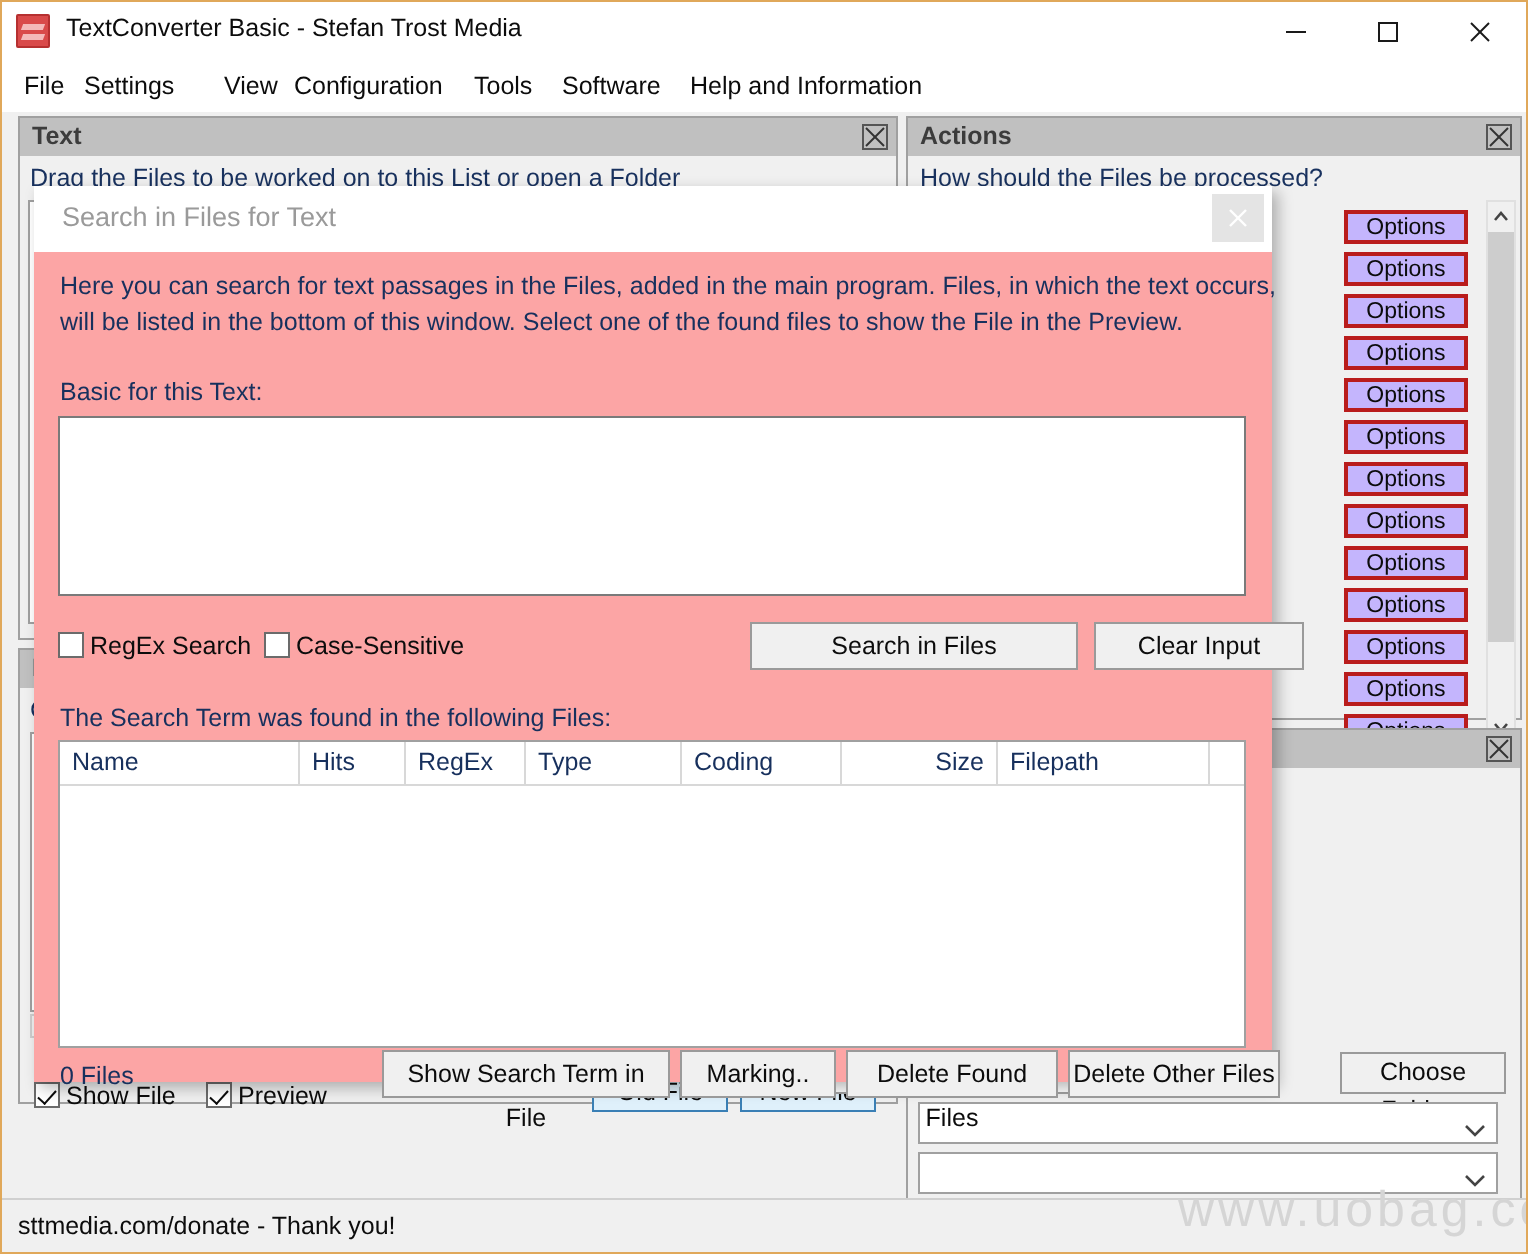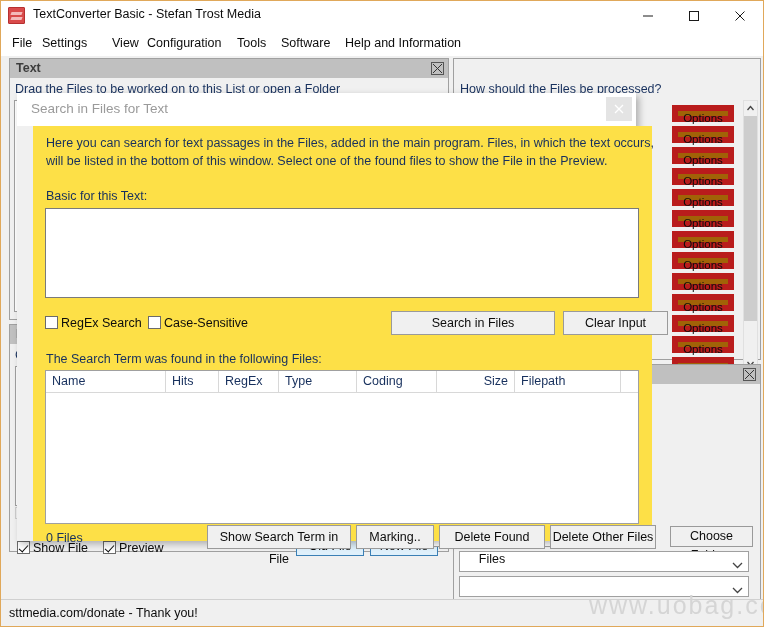--- a/index.html
+++ b/index.html
@@ -113,21 +113,21 @@
     background:#dff0fb;border:1px solid #3a7fb5;box-sizing:border-box;
     font-size:12.5px;color:#0c0c0c;text-align:center;line-height:18px;cursor:default;
   }
   #btn-oldfile{left:286px;}
   #btn-newfile{left:360px;}
 
   
   #actions-panel{left:452px;top:2px;width:308px;height:302px;}
   .opt-btn{
     position:absolute;width:62px;height:17px;
-    background:#a16207;border:6px solid #b91c1c;box-sizing:border-box;
+    background:#c4b5fd;border:2px solid #b91c1c;box-sizing:border-box;
     font-size:11.5px;color:#0c0c0c;text-align:center;line-height:15px;cursor:default;
   }
   #actions-scroll{
     position:absolute;right:2px;top:22px;width:15px;height:272px;
     background:#f0f0f0;border:1px solid #e0e0e0;box-sizing:border-box;
   }
   #actions-scroll .sbtn{position:absolute;left:0;width:13px;height:15px;background:#f0f0f0;}
   #actions-scroll .up{top:0;}
   #actions-scroll .down{bottom:0;}
   #actions-scroll .sthumb{position:absolute;left:0;top:15px;width:13px;height:205px;background:#cdcdcd;}
@@ -182,21 +182,21 @@
   }
   #dialog-title{
     position:absolute;left:14px;top:8px;font-size:13.5px;color:#9a9a9a;white-space:nowrap;
   }
   #dialog-close{
     position:absolute;right:4px;top:4px;width:26px;height:24px;
     background:#e4e4e4;cursor:default;
   }
   #dialog-close svg{position:absolute;left:50%;top:50%;transform:translate(-50%,-50%);}
   #dialog-body{
-    position:absolute;left:16px;top:33px;width:619px;height:415px;background:#fde047;
+    position:absolute;left:0;top:33px;width:619px;height:415px;background:#fca5a5;
   }
   .dlg-text{position:absolute;font-size:12.5px;color:#17305d;white-space:nowrap;}
   #dlg-desc1{left:13px;top:10px;}
   #dlg-desc2{left:13px;top:28px;}
   #dlg-label-search{left:13px;top:63px;}
   #dlg-textarea{
     position:absolute;left:12px;top:82px;width:594px;height:90px;
     background:#ffffff;border:1px solid #7a7a7a;box-sizing:border-box;
   }
   #dlg-ck-regex{position:absolute;left:12px;top:190px;}
@@ -322,20 +322,29 @@
         <div class="ckrow" style="left:93px;">
           <span class="cb"><span class="box checked"></span><span class="lab">Preview</span></span>
         </div>
 
         <div class="filebtn" id="btn-oldfile">Old File</div>
         <div class="filebtn" id="btn-newfile">New File</div>
       </div>
     </div>
 
     <div class="panel" id="actions-panel">
+      <div class="panel-head">
+        <div class="ptitle">Actions</div>
+        <div class="panel-x">
+          <svg width="11" height="11" viewBox="0 0 11 11">
+              <line x1="1" y1="1" x2="10" y2="10" stroke="#333" stroke-width="1"></line>
+              <line x1="10" y1="1" x2="1" y2="10" stroke="#333" stroke-width="1"></line>
+            </svg>
+        </div>
+      </div>
       <div class="panel-body">
         <div class="hint" style="position:absolute;left:6px;top:4px;">How should the Files be processed?</div>
 
         <div id="options-column">
             <div class="opt-btn" style="left: 218px; top: 27px;">Options</div>
             <div class="opt-btn" style="left: 218px; top: 48px;">Options</div>
             <div class="opt-btn" style="left: 218px; top: 69px;">Options</div>
             <div class="opt-btn" style="left: 218px; top: 90px;">Options</div>
             <div class="opt-btn" style="left: 218px; top: 111px;">Options</div>
             <div class="opt-btn" style="left: 218px; top: 132px;">Options</div>

